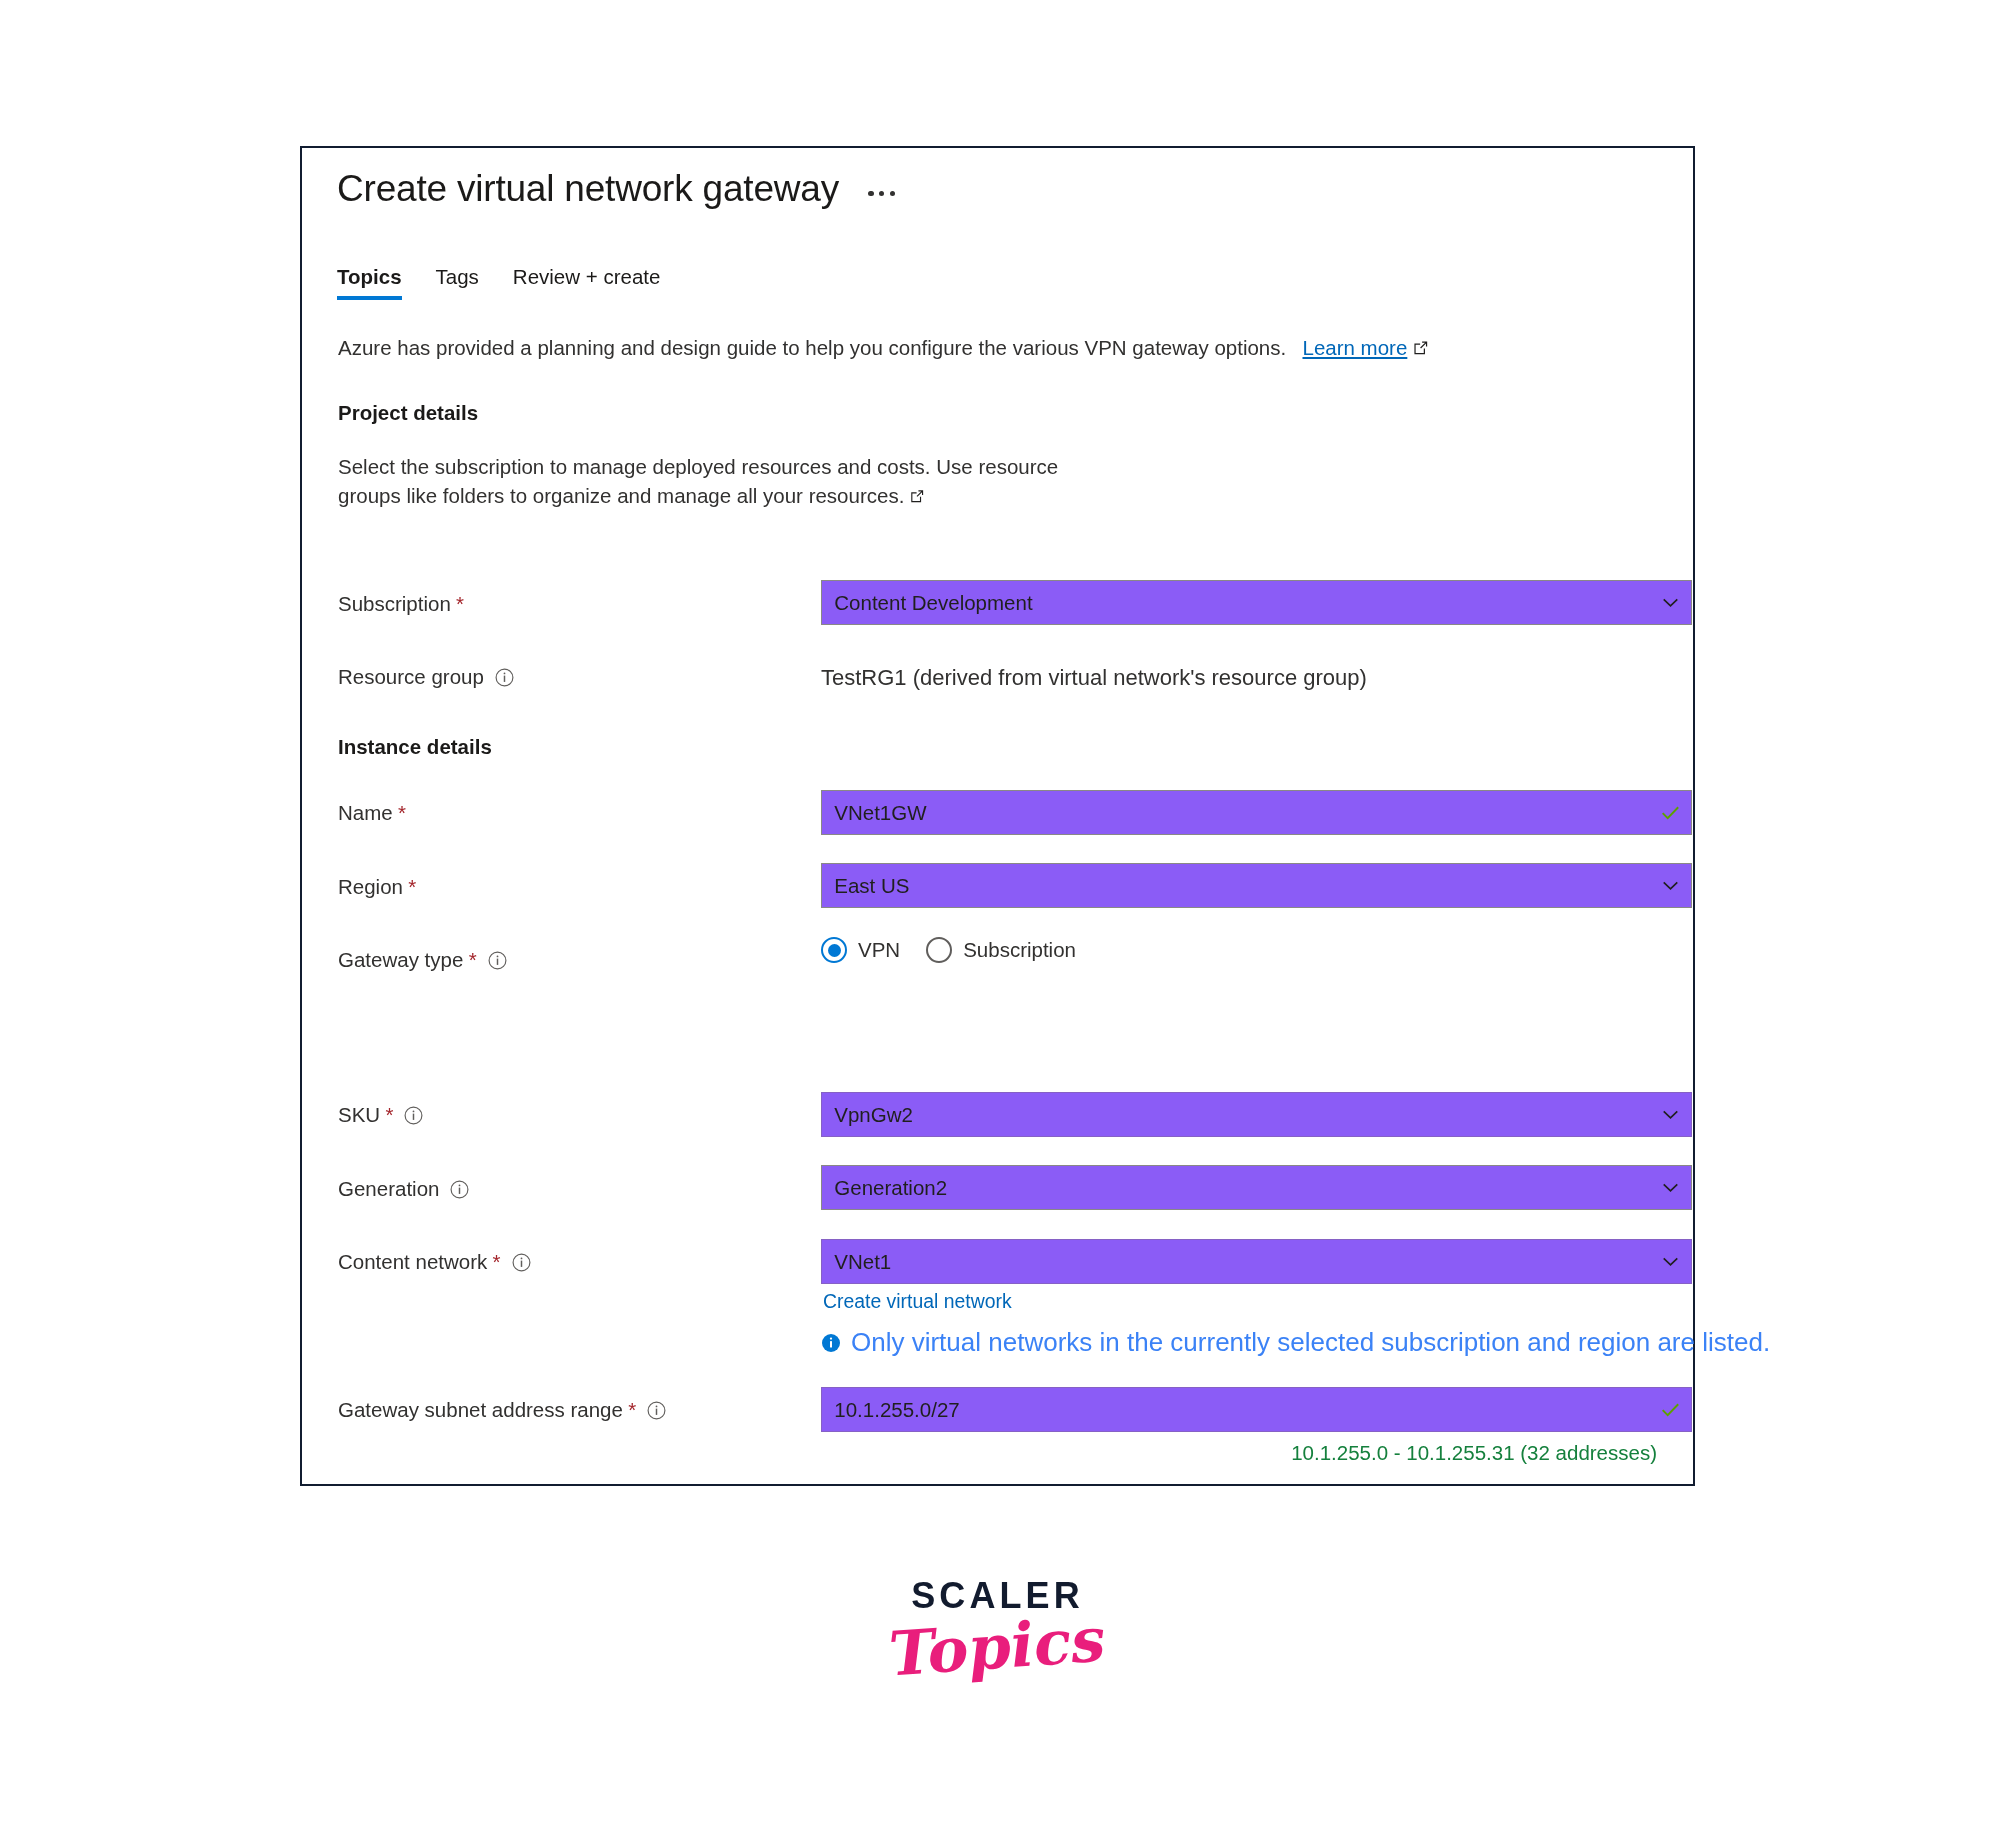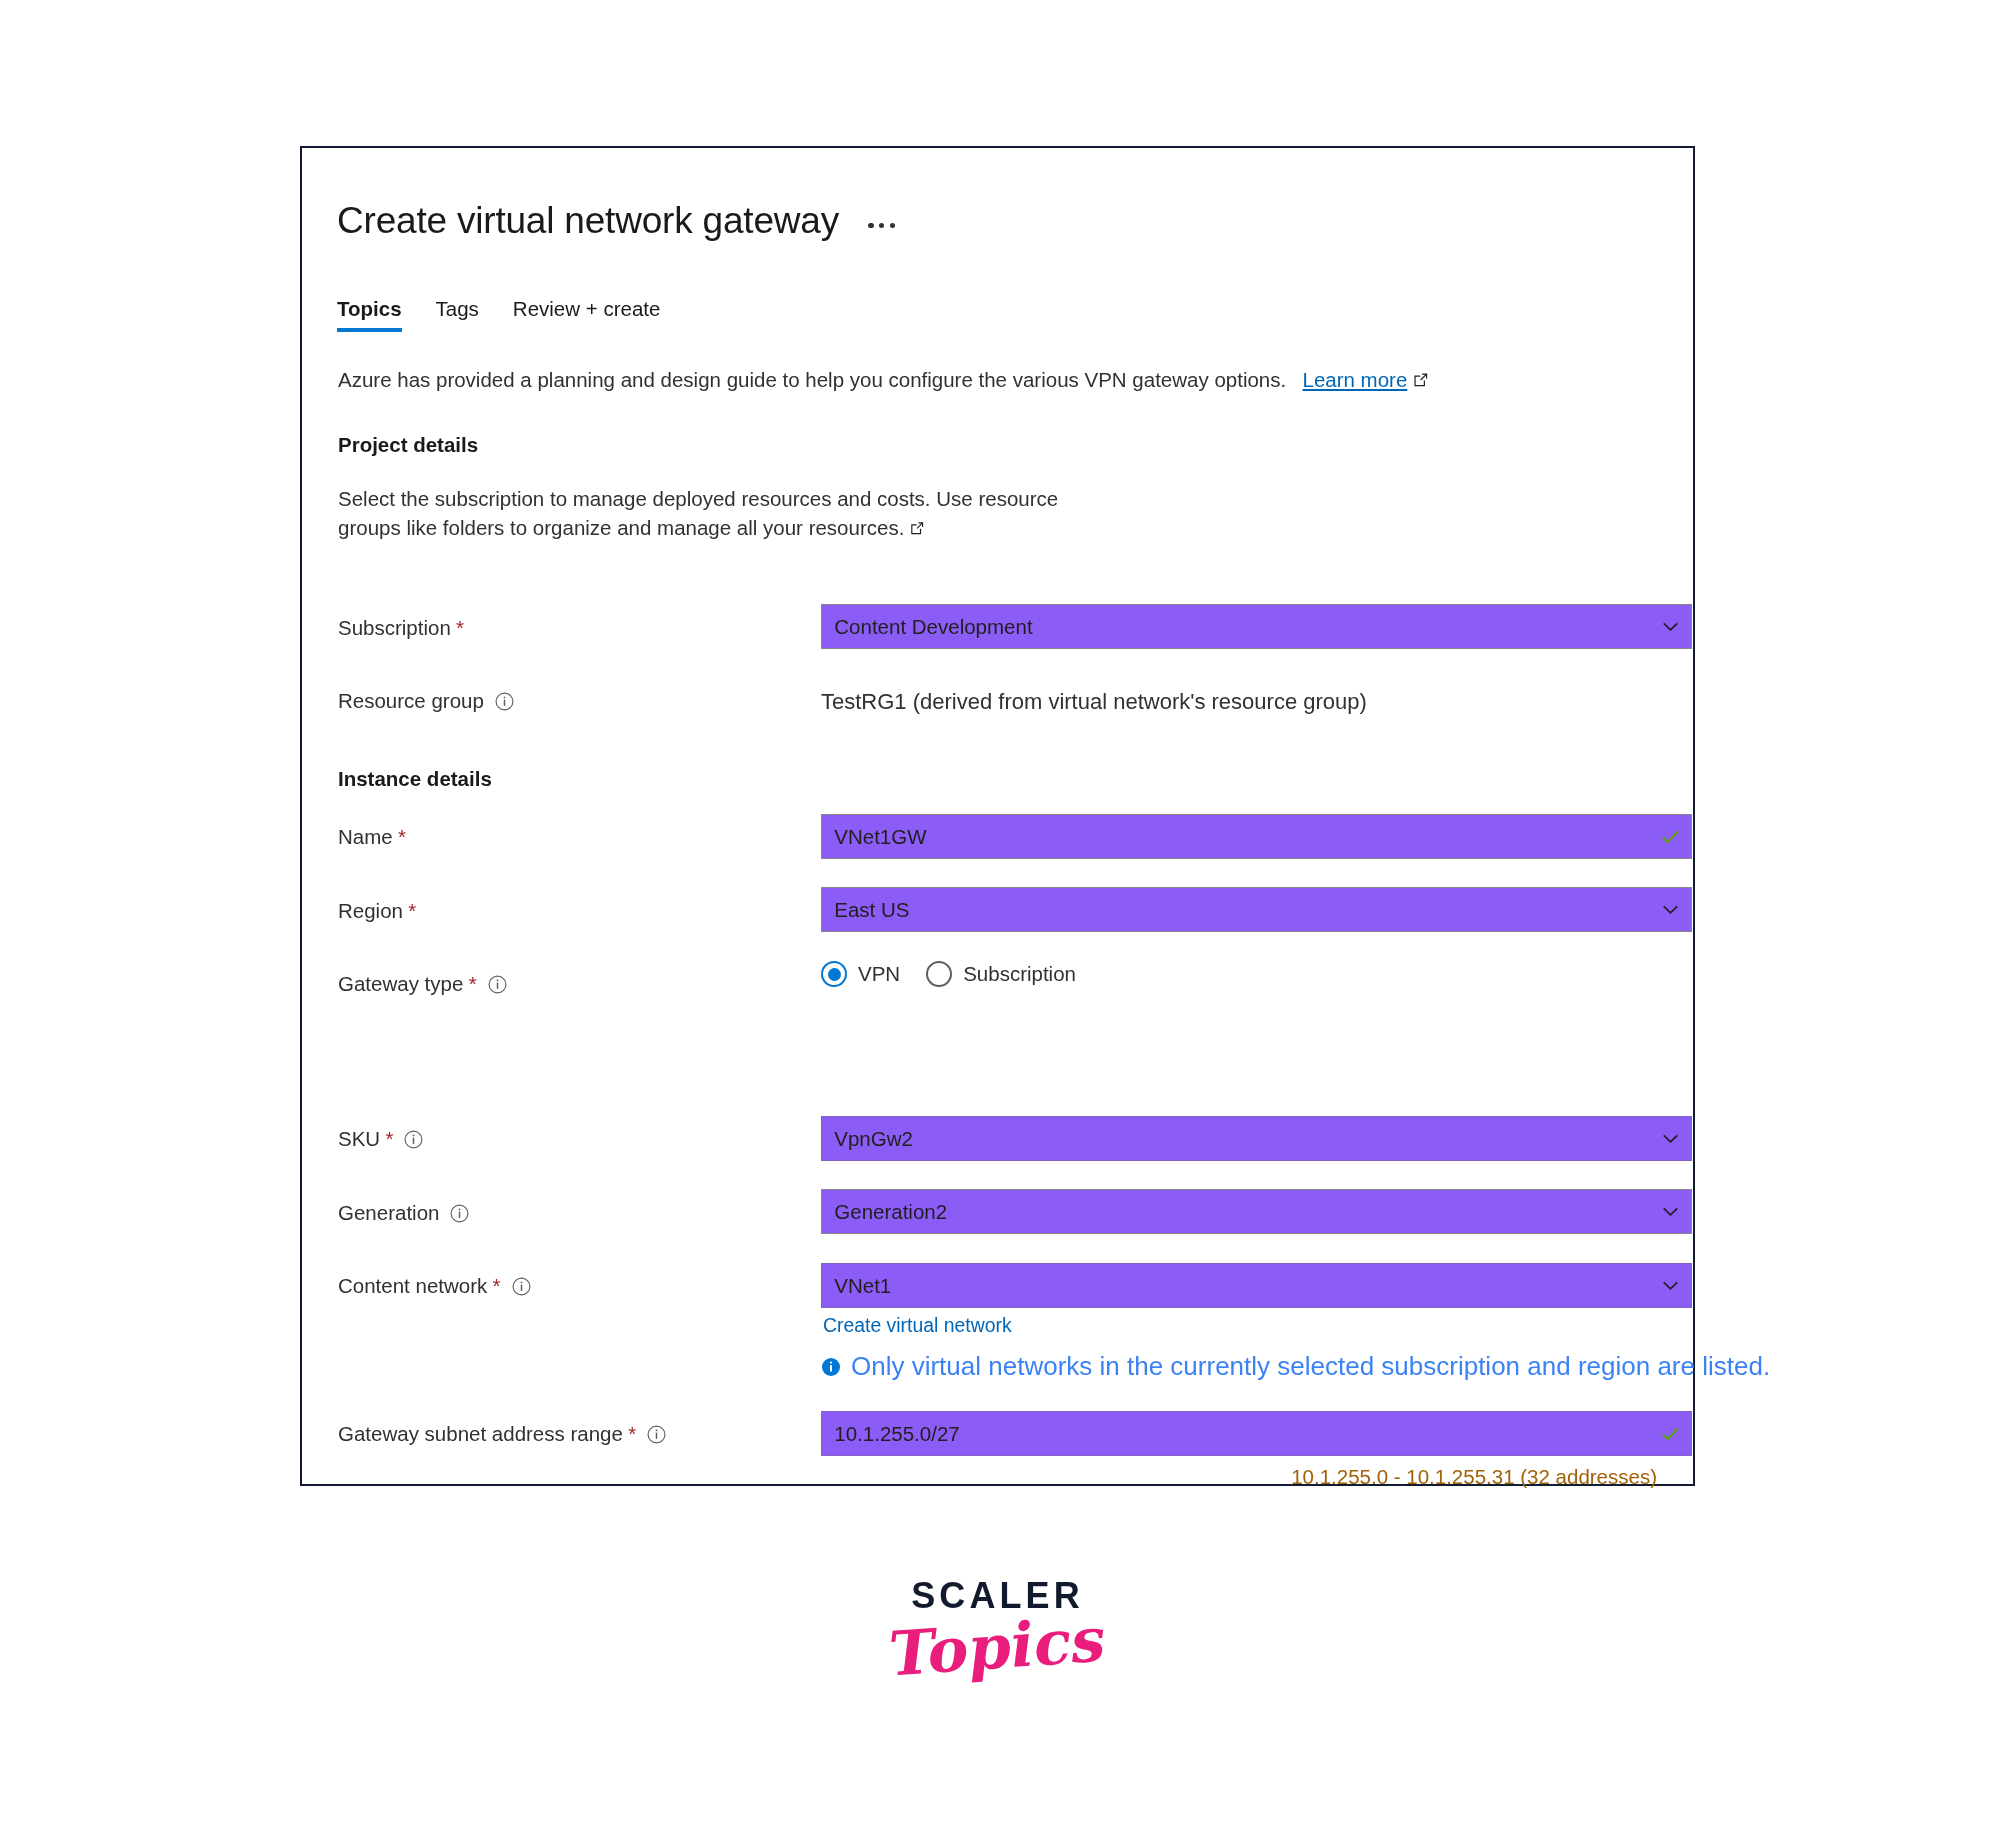--- a/index.html
+++ b/index.html
@@ -28,22 +28,21 @@
     width: 1395px;
     height: 1340px;
     background: #ffffff;
     border: 2.9px solid #111c30;
   }
 
   .blade-inner {
     position: relative;
     width: 100%;
     height: 100%;
-    padding: 0;
-    margin-top: 32px;
+    padding: 8px;
   }
 
   
   .title-row {
     position: absolute;
     left: 35px;
     top: 22px;
     display: flex;
     align-items: center;
     gap: 26px;
@@ -279,21 +278,21 @@
     font-size: 26px;
     color: #3b82f6;
     white-space: nowrap;
   }
 
   
   .helper-right {
     position: absolute;
     right: 36px;
     font-size: 20.5px;
-    color: #a16207;
+    color: #15803d;
     white-space: nowrap;
   }
 
   
   .logo {
     position: absolute;
     left: 0;
     top: 1578px;
     width: 1995px;
     text-align: center;

